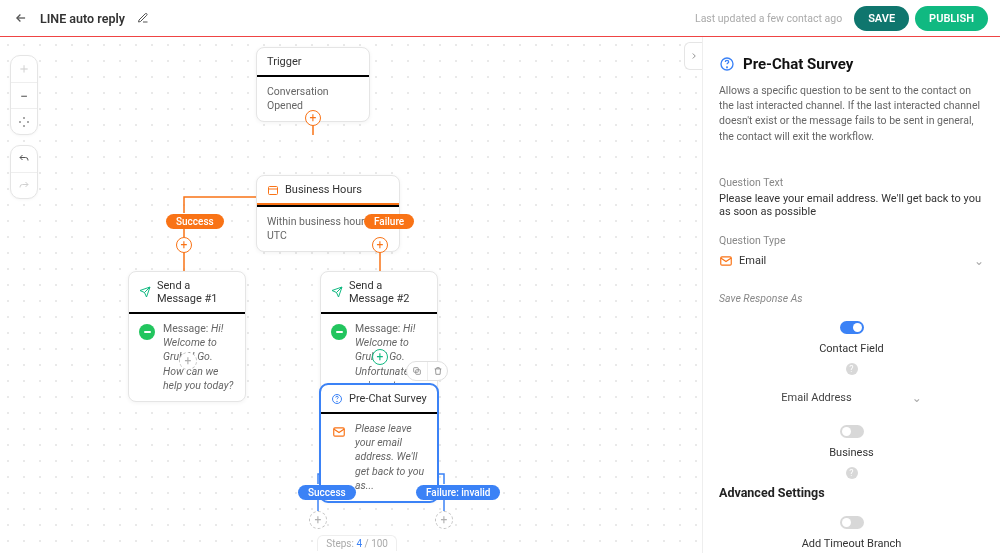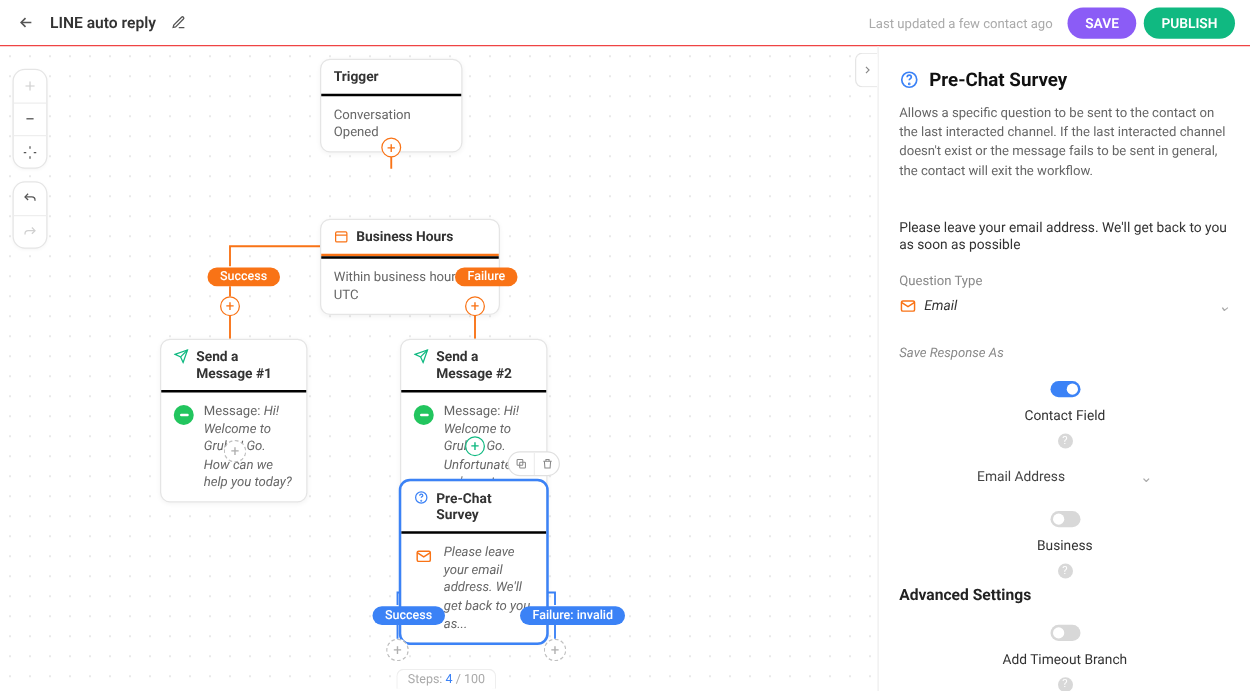--- a/index.html
+++ b/index.html
@@ -6,39 +6,39 @@
   body { width: 1000px; height: 553px; overflow: hidden; background: #fff; font-size: 11px; color: #333; }
 
   
   .header { height: 37px; border-bottom: 1px solid #ef4444; display: flex; align-items: center; padding: 0 12px; }
   .h-back { width: 18px; height: 18px; display:flex;align-items:center;justify-content:center; color:#555; cursor:pointer;}
   .h-title { font-weight: 600; margin: 0 10px; font-size: 12.5px; }
   .h-edit { width: 16px; height: 16px; color:#555; cursor:pointer; display:flex;align-items:center;justify-content:center;}
   .h-spacer { flex: 1; }
   .h-updated { color:#aaa; font-size: 10.5px; margin-right: 12px;}
   .btn { border: none; border-radius: 14px; padding: 6px 14px; font-size: 11px; font-weight:600; cursor:pointer; }
-  .btn-save { background:#8b5cf6; color:#fff; margin-right:6px;}
+  .btn-save { background:#0f766e; color:#fff; margin-right:6px;}
   .btn-publish { background:#10b981; color:#fff; }
 
   
   .main { display:flex; height: calc(553px - 37px); position:relative; }
   .canvas { flex:1; position:relative; background-image: radial-gradient(#e9e9e9 1px, transparent 1px); background-size: 16px 16px; background-position: 0 0; overflow:hidden;}
   .sidebar { width: 298px; border-left: 1px solid #eee; padding: 18px 16px; overflow-y:auto; display:flex; flex-direction:column;}
   .collapse-tab { position:absolute; top: 5px; right: 298px; width: 18px; height: 28px; border:1px solid #e5e5e5; border-right:none; border-radius: 6px 0 0 6px; background:#fff; display:flex;align-items:center;justify-content:center; color:#888; cursor:pointer;}
 
   
   .ltoolbar { position:absolute; top: 18px; left: 10px; display:flex; flex-direction:column; gap:10px; }
   .lt-group { background:#fff; border:1px solid #e5e5e5; border-radius:10px; box-shadow:0 1px 3px rgba(0,0,0,0.04); display:flex; flex-direction:column; }
   .lt-btn { width:26px; height:26px; display:flex;align-items:center;justify-content:center; color:#555; font-size:14px; cursor:pointer;}
   .lt-btn.disabled { color:#d0d0d0; cursor:default;}
   .lt-btn + .lt-btn { border-top: 1px solid #eee;}
 
   
   .node { position:absolute; background:#fff; border:1px solid #e5e5e5; border-radius:8px; box-shadow: 0 1px 4px rgba(0,0,0,0.05); }
-  .node-head { display:flex; align-items:flex-start; gap:6px; padding: 7px 10px; font-size:11px; font-weight:700;}
+  .node-head { display:flex; align-items:center; gap:6px; padding: 7px 10px; font-size:11px; font-weight:400;}
   .node-body { padding: 8px 10px; border-top:2px solid #000000; font-size:10.5px; color:#666; line-height:1.35; }
   .node-biz .node-head { border-bottom: 2px solid #f97316; color:#333;}
   .node.selected { outline: 2px solid #3b82f6; outline-offset:-1px; }
   .msg-row { display:flex; gap:8px; align-items:flex-start;}
   .channel-ico { width:16px;height:16px;border-radius:50%; background:#22c55e; display:flex;align-items:center;justify-content:center; flex-shrink:0; margin-top:2px;}
   .channel-ico::after{content:""; width:7px;height:2px;background:#fff;border-radius:1px;}
   .email-ico { width:16px;height:16px; display:flex;align-items:center;justify-content:center; color:#f97316; flex-shrink:0; margin-top:2px;}
 
   .pill { position:absolute; color:#fff; font-size:10px; font-weight:500; border-radius:10px; padding:2px 10px; }
   .pill.orange { background:#f97316; }
@@ -56,21 +56,21 @@
   svg.wire { position:absolute; pointer-events:none; }
 
   .footer-note { position:absolute; right: 305px; bottom: 2px; background:#fff; border:1px solid #eee; border-radius:6px 6px 0 0; padding:2px 8px; font-size:10px; color:#aaa; border-bottom:none;}
 
   
   .side-title-row { display:flex; align-items:center; gap:8px; margin-bottom:10px;}
   .side-title { font-size:15px; font-weight:700; color:#111;}
   .side-desc { font-size:10.5px; color:#666; line-height:1.45; margin-bottom:32px;}
   .field-label { font-size:10.5px; color:#888; margin-bottom:3px;}
   .field-val { font-size:11px; color:#333; margin-bottom:16px;}
-  .select-row { display:flex; align-items:flex-start; justify-content:space-between; padding:4px 0 14px; border-bottom:none;font-style:italic;}
+  .select-row { display:flex; align-items:flex-start; justify-content:space-between; padding:4px 0 14px; border-bottom:none;}
   .select-row .sel-left { display:flex;align-items:center;gap:6px; font-size:11px;}
   .chev { color:#aaa; font-size:12px;}
   .toggle-row { display:flex; align-items:center; gap:8px; margin:6px 0;flex-direction:column;}
   .toggle { width:24px;height:13px;border-radius:7px; position:relative; cursor:pointer;}
   .toggle::after{content:"";position:absolute;width:9px;height:9px;border-radius:50%;background:#fff;top:2px;}
   .toggle.on { background:#3b82f6;} .toggle.on::after{ right:2px;}
   .toggle.off{ background:#d8d8d8;} .toggle.off::after{ left:2px;}
   .help { width:12px;height:12px;border-radius:50%;background:#d8d8d8;color:#fff;font-size:9px;display:inline-flex;align-items:center;justify-content:center;}
   .sel-dd { font-size:11px; color:#444; display:flex;align-items:center;gap:60px;}
   .adv { font-size:12.5px; font-weight:700; margin-top:auto; margin-bottom:10px; color:#222;}
@@ -280,20 +280,21 @@
           <svg width="16" height="16" viewBox="0 0 24 24" fill="none" stroke="#3b82f6" stroke-width="2">
             <circle cx="12" cy="12" r="9"></circle>
             <path d="M9.5 9a2.5 2.5 0 115 0c0 1.5-2.5 1.7-2.5 3.5"></path>
             <circle cx="12" cy="17" r=".6"></circle>
           </svg>
         </span>
       <div class="side-title">Pre-Chat Survey</div>
     </div>
     <div class="side-desc">Allows a specific question to be sent to the contact on the last interacted channel. If the last interacted channel doesn't exist or the message fails to be sent in general, the contact will exit the workflow.</div>
 
+    <div class="field-label">Question Text</div>
     <div class="field-val">Please leave your email address. We'll get back to you as soon as possible</div>
 
     <div class="field-label">Question Type</div>
     <div class="select-row" style="margin-bottom:10px;">
       <div class="sel-left">
         <span class="ico">
             <svg width="14" height="14" viewBox="0 0 24 24" fill="none" stroke="#f97316" stroke-width="2">
               <rect x="3" y="5" width="18" height="14" rx="2"></rect>
               <path d="M3 7l9 6 9-6"></path>
             </svg>

